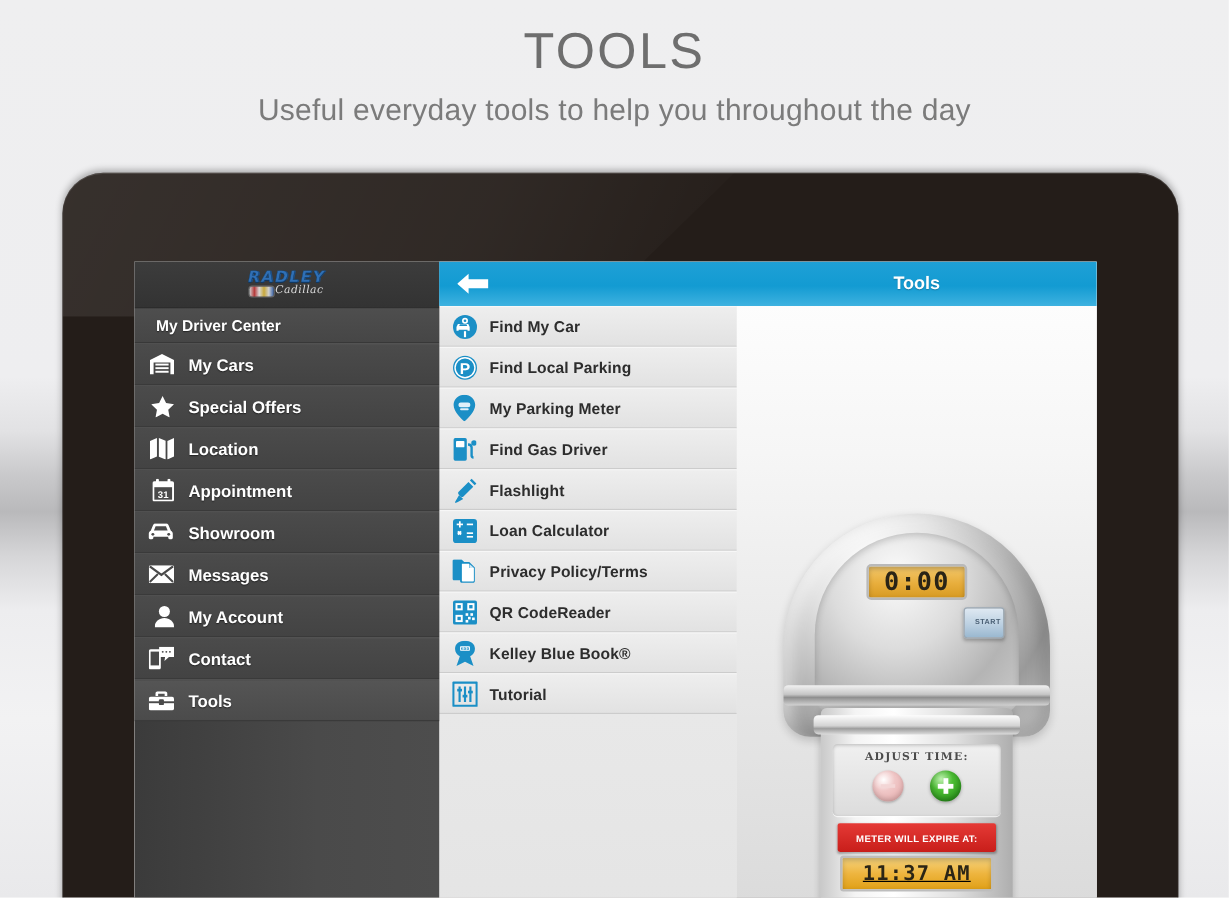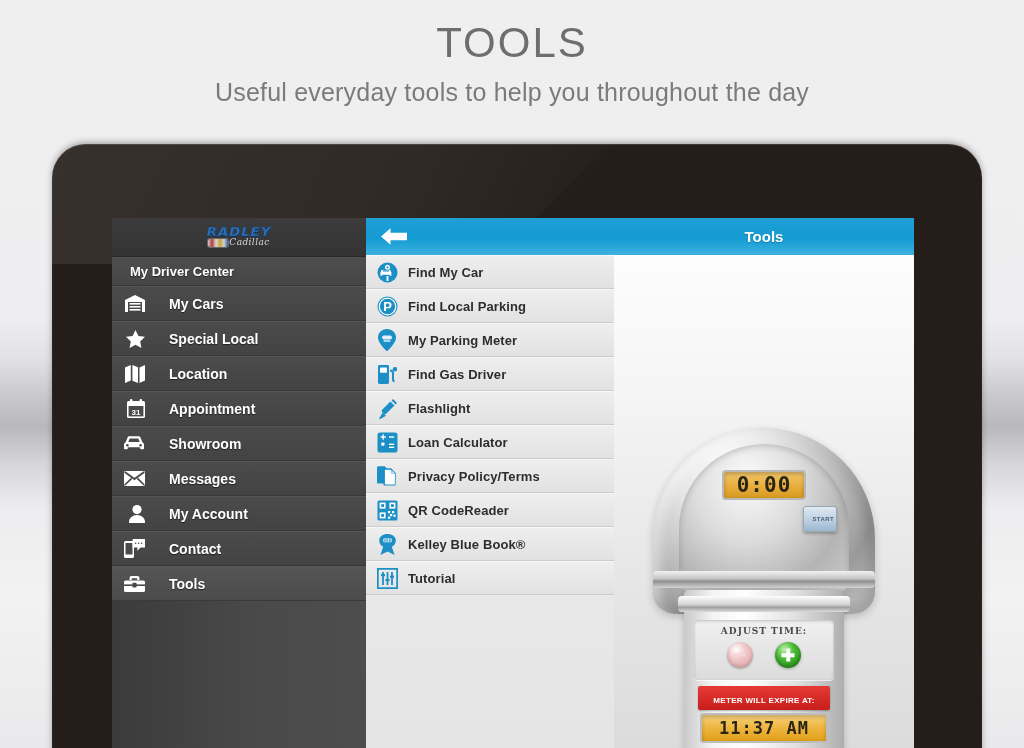--- a/index.html
+++ b/index.html
@@ -88,21 +88,21 @@
 
   .side-head {
     height:29px; display:flex; align-items:center;
     padding-left:18px; color:#fff; font-size:13px; font-weight:bold;
     background:linear-gradient(to bottom,#4e4e4e,#464646);
     border-bottom:1px solid #383838;
     text-shadow:0 1px 1px rgba(0,0,0,.5);
   }
   .side-item {
     height:35px; display:flex; align-items:center;
-    padding-left:9px; gap:24px;
+    padding-left:9px; gap:12px;
     border-bottom:1px solid #3a3a3a;
     border-top:1px solid #565656;
     background:linear-gradient(to bottom,#4b4b4b,#434343);
   }
   .side-item.active { background:linear-gradient(to bottom,#555,#4b4b4b); }
   .side-item .label {
     color:#fff; font-size:14px; font-weight:bold;
     text-shadow:0 1px 1px rgba(0,0,0,.55);
   }
   .side-ico { width:24px; height:22px; flex:0 0 24px; display:flex; align-items:center; justify-content:flex-end; }
@@ -211,20 +211,21 @@
     margin:4px 14px 0; background:linear-gradient(to bottom,#e53a36,#c81e1a);
     border-radius:2px; text-align:center; padding:3px 0;
     box-shadow:0 1px 2px rgba(0,0,0,.3);
   }
   .expire-strip span { font-size:8px; font-weight:bold; color:#fff; letter-spacing:.3px; }
   .lcd-bottom {
     margin:3px 16px 0; border:2px solid #bdbdbd; border-radius:3px;
     background:linear-gradient(to bottom,#f6d37d,#eeb53f 50%,#e0a018);
     text-align:center; padding:3px 0;
     box-shadow:inset 0 2px 4px rgba(0,0,0,.22);
+    text-decoration:underline;
   }
   .lcd-bottom span {
     font-family:"DejaVu Sans Mono", monospace; font-size:17px; font-weight:bold;
     color:#2b2516; letter-spacing:1px;
   }
   .bottom-btns { display:flex; justify-content:center; gap:10px; margin:6px 16px 0; }
   .bbtn { width:52px; height:14px; border-radius:5px 5px 0 0; }
   .bbtn.blue   { background:linear-gradient(to bottom,#6fc3ef,#1d82d0); box-shadow:inset 0 1px 0 rgba(255,255,255,.6); }
   .bbtn.orange { background:linear-gradient(to bottom,#e3b277,#b8772c); box-shadow:inset 0 1px 0 rgba(255,255,255,.5); }
 </style>
@@ -267,21 +268,21 @@
         </span>
         <span class="label">My Cars</span>
       </div>
 
       <div class="side-item">
         <span class="side-ico">
           <svg width="19" height="18" viewBox="0 0 19 18">
               <path fill="#fff" d="M9.5 0l2.9 5.9 6.6.9-4.8 4.6 1.2 6.5-5.9-3.1L3.6 18l1.2-6.5L0 6.8l6.6-.9z"></path>
             </svg>
         </span>
-        <span class="label">Special Local</span>
+        <span class="label">Special Offers</span>
       </div>
 
       <div class="side-item">
         <span class="side-ico">
           <svg width="20" height="18" viewBox="0 0 20 18">
               <path fill="#fff" d="M0 2.5 5.8 0v15.5L0 18z"></path>
               <path fill="#fff" d="M7.4 0 13 2.3V18L7.4 15.7z"></path>
               <path fill="#fff" d="M14.5 2.5 20 0v15.5L14.5 18z"></path>
             </svg>
         </span>

